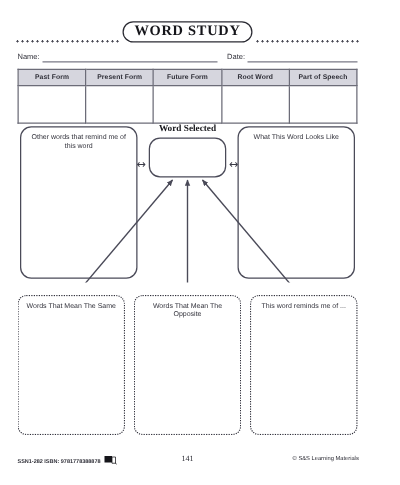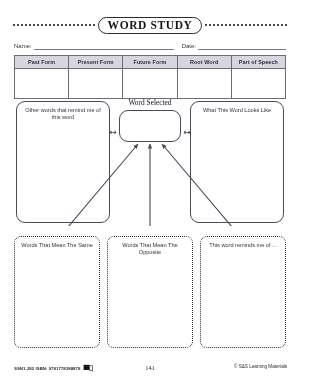--- a/index.html
+++ b/index.html
@@ -17,21 +17,21 @@
   }
 
   
   .title-band {
     position: absolute;
     left: 12px;
     top: 16px;
     width: 276px;
     height: 18px;
     display: flex;
-    align-items: center;
+    align-items: flex-end;
   }
   .dot-rule {
     flex: 1 1 auto;
     height: 2px;
     background-image: radial-gradient(circle, #4a4a55 0.8px, transparent 0.9px);
     background-size: 4px 2px;
     background-repeat: repeat-x;
     background-position: 0 center;
   }
   .title-pill {
@@ -130,21 +130,21 @@
 
   .center-wrap {
     position: absolute;
     left: 118px;
     top: 0px;
     width: 64px;
     text-align: center;
   }
   .center-title {
     font-family: "Liberation Serif", serif;
-    font-weight: normal;
+    font-weight: bold;
     font-size: 7.4px;
     color: #15151a;
     line-height: 9px;
     margin-bottom: 3px;
     white-space: nowrap;
   }
   .center-box {
     width: 62px;
     height: 32px;
     border: 1.6px solid #4a4a58;

